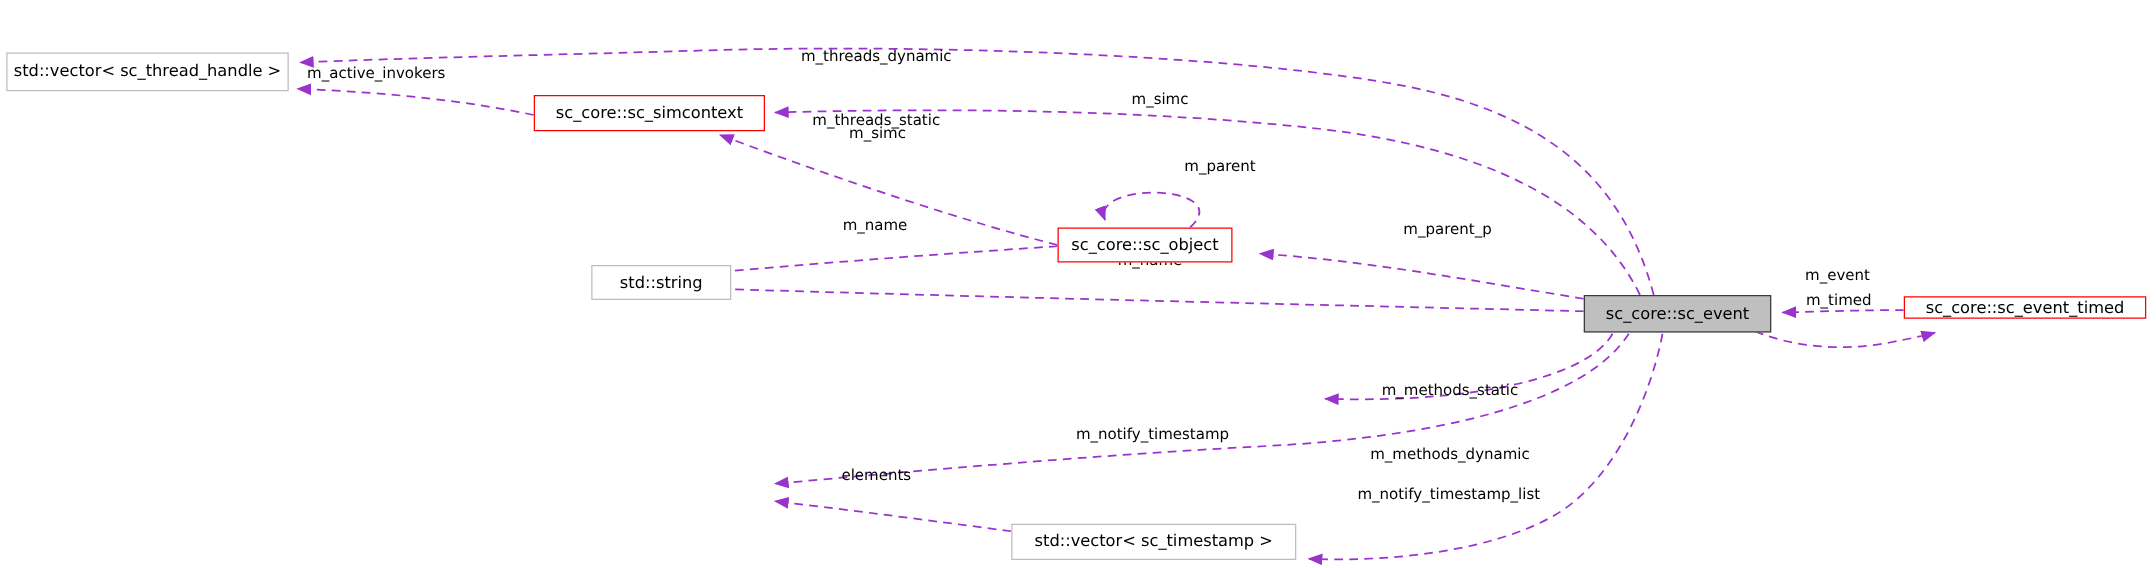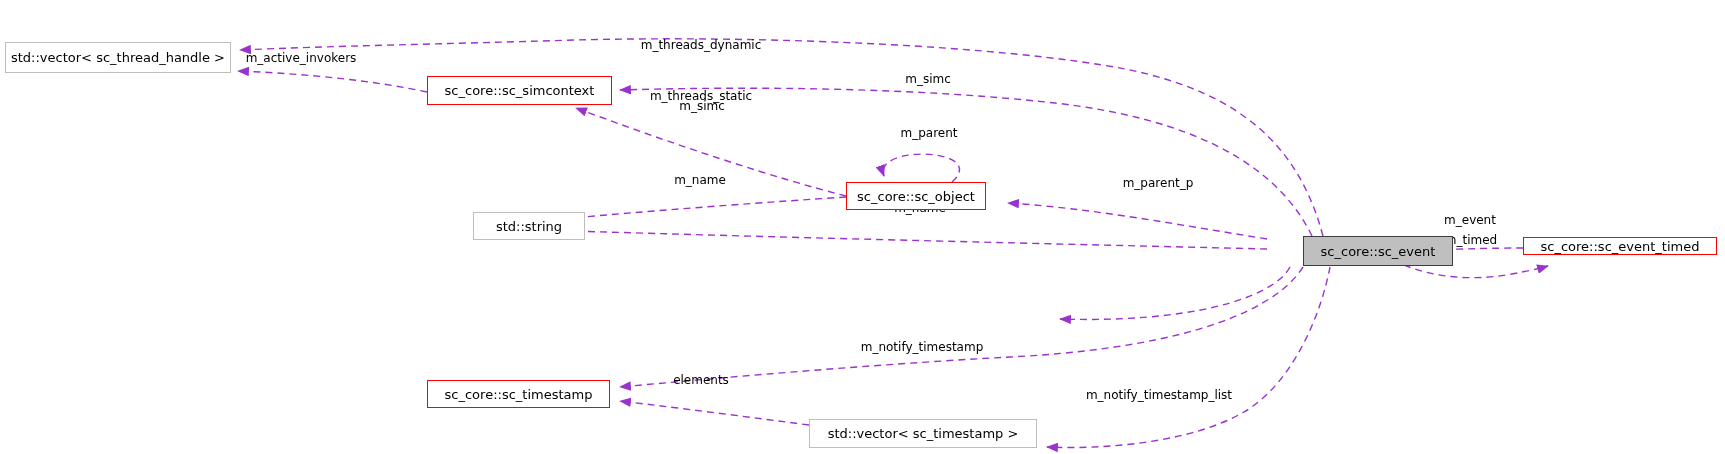--- a/index.html
+++ b/index.html
@@ -27,21 +27,21 @@
     position:absolute;
     display:flex;align-items:center;justify-content:center;
     background:#ffffff;
     border:1.4px solid var(--plain-border);
     font-size:13px;line-height:1;
     white-space:nowrap;
     box-sizing:border-box;
     z-index:2;
   }
   .node.link{border-color:var(--link-border);cursor:pointer;}
-  .node.focus{background:var(--focus-fill);border:1.8px solid var(--focus-border);margin-left:36px;}
+  .node.focus{background:var(--focus-fill);border:1.8px solid var(--focus-border);}
   .elabel{
     position:absolute;
     transform:translateX(-50%);
     font-size:12px;line-height:17px;
     white-space:pre;text-align:center;
     z-index:1;
   }
 </style>
 </head>
 <body>
@@ -90,47 +90,50 @@
 
   <div class="node link" style="left:846px;top:182px;width:140px;height:28px">sc_core::sc_object</div>
 
   <div class="node" style="left:473px;top:212px;width:112px;height:28px">std::string</div>
 
   <div class="node focus" style="left:1267px;top:236px;width:150px;height:30px">sc_core::sc_event</div>
 
   <div class="node link" style="left:1523px;top:237px;width:194px;height:18px">sc_core::sc_event_timed</div>
 
 
-  <div class="node link" style="left:427px;top:380px;width:183px;height:28px">sc_core::sc_timestamp</div>
 
   <div class="node" style="left:809px;top:419px;width:228px;height:29px">std::vector&lt; sc_timestamp &gt;</div>
 
   <div class="elabel" style="left:701px;top:3px">
     <div>m_threads_dynamic</div>
     <div>m_threads_static</div>
   </div>
 
   <div class="elabel" style="left:301px;top:50px">m_active_invokers</div>
 
   <div class="elabel" style="left:928px;top:71px">m_simc</div>
 
   <div class="elabel" style="left:702px;top:98px">m_simc</div>
 
-  <div class="elabel" style="left:929px;top:125px">m_parent</div>
+  <div class="elabel" style="left:976px;top:125px">m_parent</div>
 
   <div class="elabel" style="left:700px;top:172px">m_name</div>
 
   <div class="elabel" style="left:920px;top:200px">m_name</div>
 
   <div class="elabel" style="left:1158px;top:175px">m_parent_p</div>
 
   <div class="elabel" style="left:1470px;top:212px">m_event</div>
 
   <div class="elabel" style="left:1471px;top:232px">m_timed</div>
 
+  <div class="elabel" style="left:1160px;top:270px">
+    <div>m_methods_static</div>
+    <div>m_methods_dynamic</div>
+  </div>
 
   <div class="elabel" style="left:922px;top:339px">m_notify_timestamp</div>
 
   <div class="elabel" style="left:701px;top:372px">elements</div>
 
   <div class="elabel" style="left:1159px;top:387px">m_notify_timestamp_list</div>
 
 </div>
 
 </body></html>

